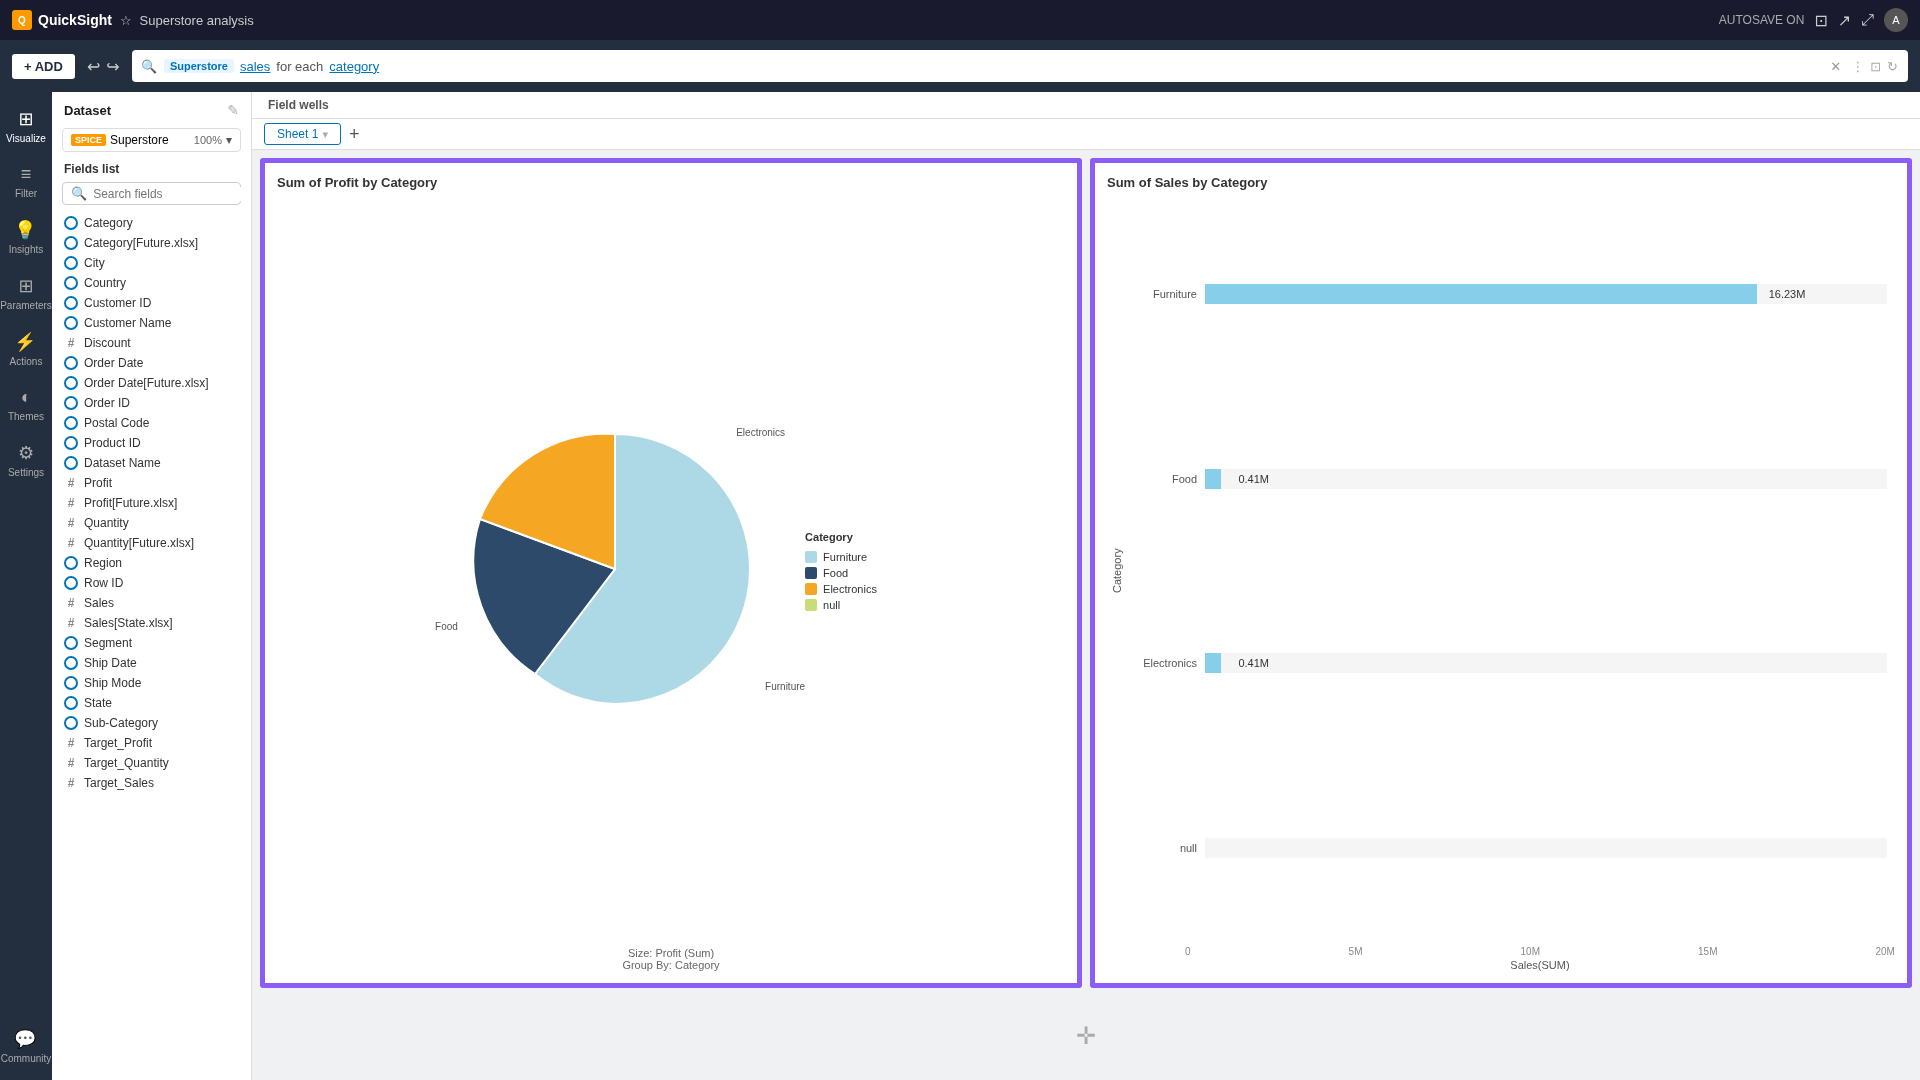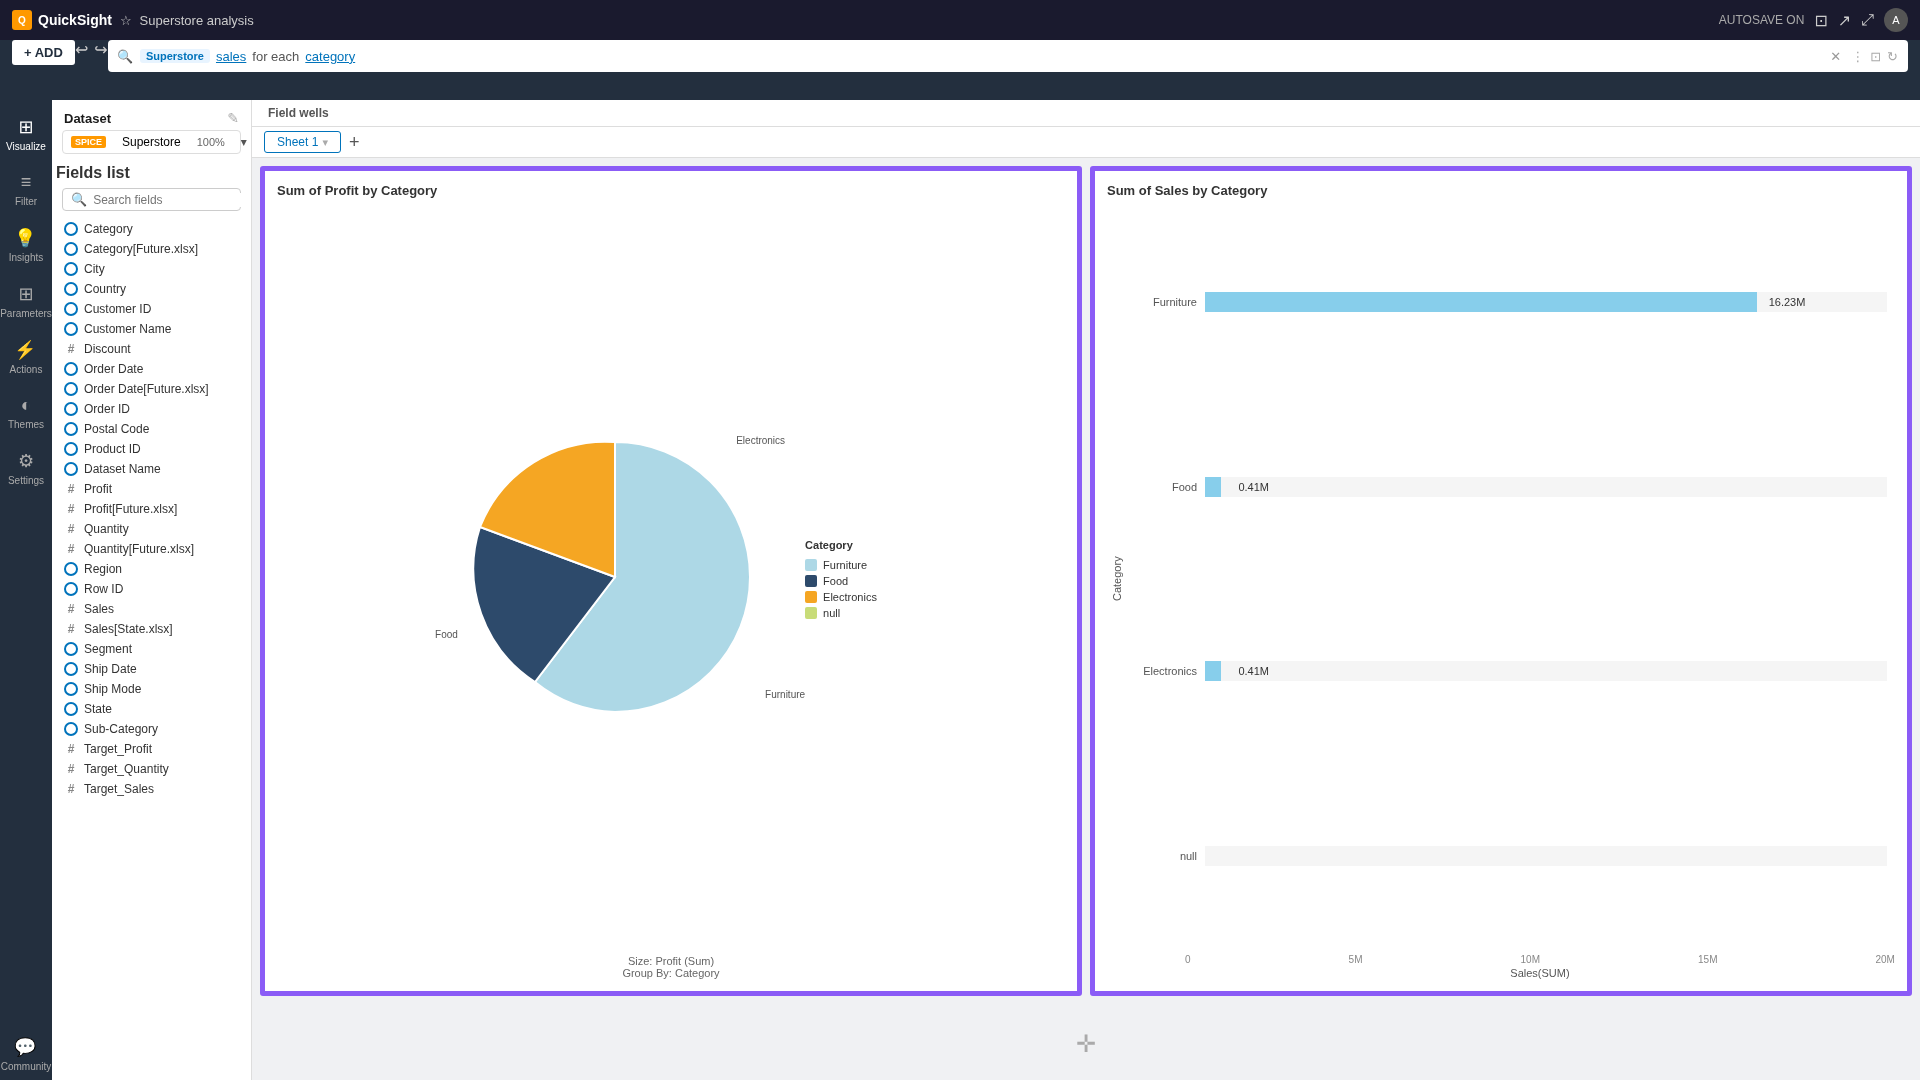--- a/index.html
+++ b/index.html
@@ -15,25 +15,26 @@
       gap: 8px;
       color: #fff;
     }
     #topbar .logo { display: flex; align-items: center; gap: 6px; font-weight: 700; font-size: 14px; color: #fff; }
     #topbar .logo-icon { width: 20px; height: 20px; background: #ff9900; border-radius: 3px; display: flex; align-items: center; justify-content: center; font-size: 10px; font-weight: 900; color: #fff; }
     #topbar .spacer { flex: 1; }
     #topbar .user-icon { width: 24px; height: 24px; background: #555; border-radius: 50%; display: flex; align-items: center; justify-content: center; font-size: 11px; color: #fff; }
 
     
     #toolbar {
-      height: 60px;
+      height: 52px;
       background: #232f3e;
       display: flex;
-      align-items: flex-start;
+      align-items: center;
       padding: 0 12px;
+      gap: 12px;
       color: #fff;
     }
     .add-btn { background: #fff; color: #232f3e; border: none; border-radius: 3px; padding: 5px 12px; font-size: 13px; font-weight: 600; cursor: pointer; display: flex; align-items: center; gap: 4px; }
     .undo-redo { display: flex; gap: 6px; color: #ccc; font-size: 16px; }
     .undo-redo span { cursor: pointer; }
     .search-bar {
       flex: 1;
       background: #fff;
       border-radius: 4px;
       height: 32px;
@@ -94,33 +95,33 @@
     }
     #fields-panel .panel-header {
       padding: 10px 12px 4px;
       display: flex;
       justify-content: space-between;
       align-items: center;
     }
     #fields-panel .panel-title { font-weight: 700; font-size: 13px; color: #1a1a1a; }
     #fields-panel .edit-icon { color: #aaa; cursor: pointer; font-size: 14px; }
     .dataset-selector {
-      margin: 0 10px 6px;
+      margin: 6px 10px 6px;
       border: 1px solid #ddd;
       border-radius: 4px;
       padding: 4px 8px;
       display: flex;
       align-items: center;
-      gap: 16px;
+      gap: 4px;
       cursor: pointer;
     }
     .spice-badge { background: #ff9900; color: #fff; font-size: 9px; font-weight: 700; padding: 1px 4px; border-radius: 2px; }
     .dataset-name { font-size: 12px; flex: 1; }
     .dataset-pct { font-size: 11px; color: #666; text-align: right; }
-    .fields-title { padding: 4px 4px; font-weight: 600; font-size: 16px; color: #333; }
+    .fields-title { padding: 4px 12px; font-weight: 600; font-size: 12px; color: #333; }
     .search-fields-box {
       margin: 2px 10px 6px;
       border: 1px solid #ccc;
       border-radius: 4px;
       display: flex;
       align-items: center;
       padding: 3px 8px;
       gap: 6px;
     }
     .search-fields-box input { border: none; outline: none; font-size: 12px; flex: 1; }

